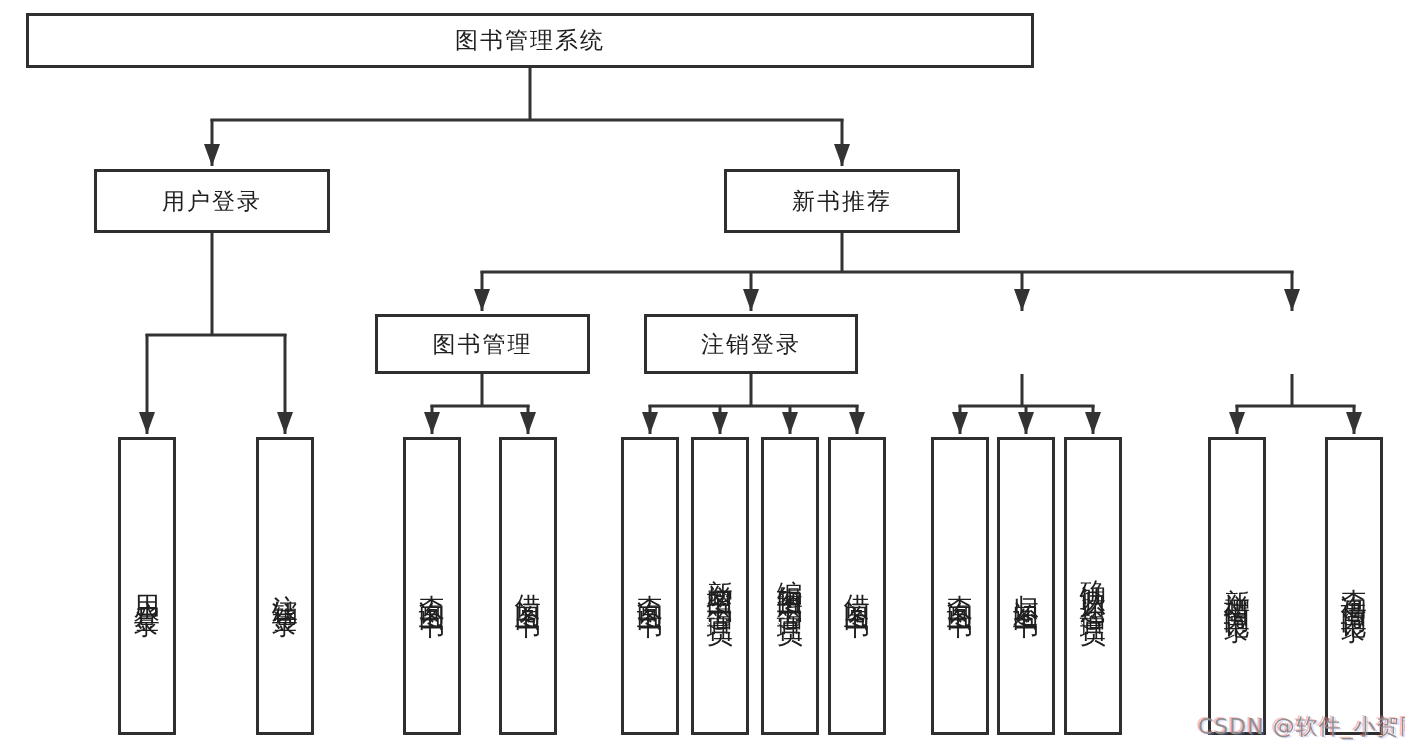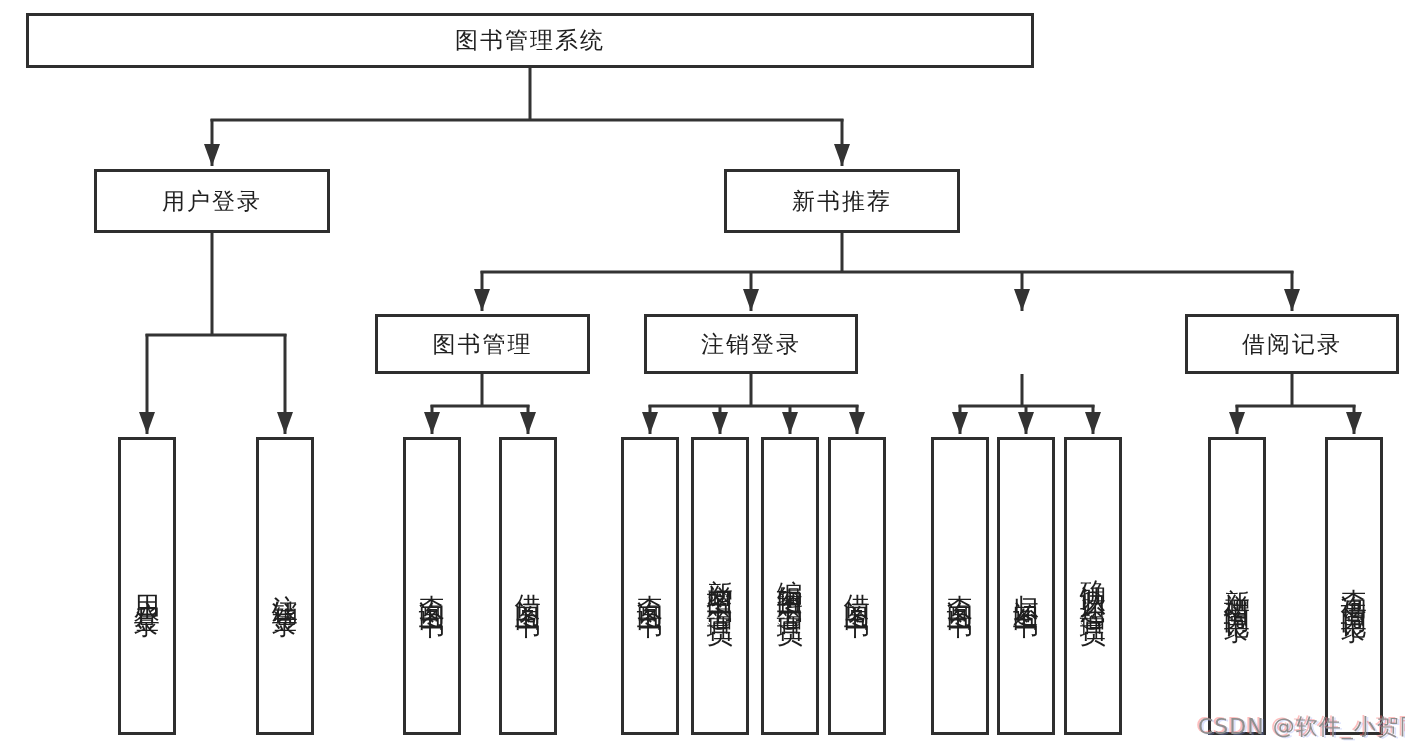--- a/index.html
+++ b/index.html
@@ -107,23 +107,20 @@
   <div class="box" style="left:712px;top:169px;width:236px;height:64px">
     <span class="hlabel">新书推荐</span>
   </div>
 
   <div class="box" style="left:363px;top:314px;width:215px;height:60px">
     <span class="hlabel">图书管理</span>
   </div>
   <div class="box" style="left:632px;top:314px;width:214px;height:60px">
     <span class="hlabel">注销登录</span>
   </div>
-  <div class="box" style="left:1173px;top:314px;width:214px;height:60px">
-    <span class="hlabel">借阅记录</span>
-  </div>
 
   <div class="box leaf" style="left:106px;top:437px;width:58px;height:298px">
     <span>用户登录</span>
   </div>
   <div class="box leaf" style="left:244px;top:437px;width:58px;height:298px">
     <span>注销登录</span>
   </div>
 
   <div class="box leaf" style="left:391px;top:437px;width:58px;height:298px">
     <span>查询图书</span>

